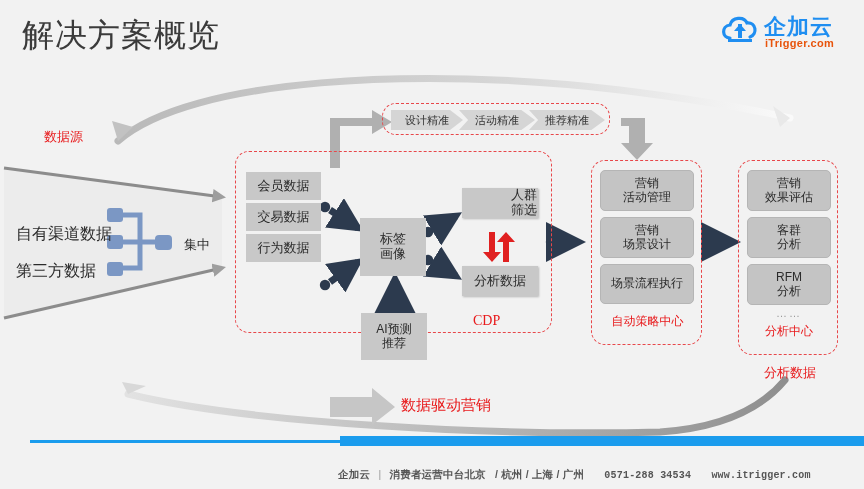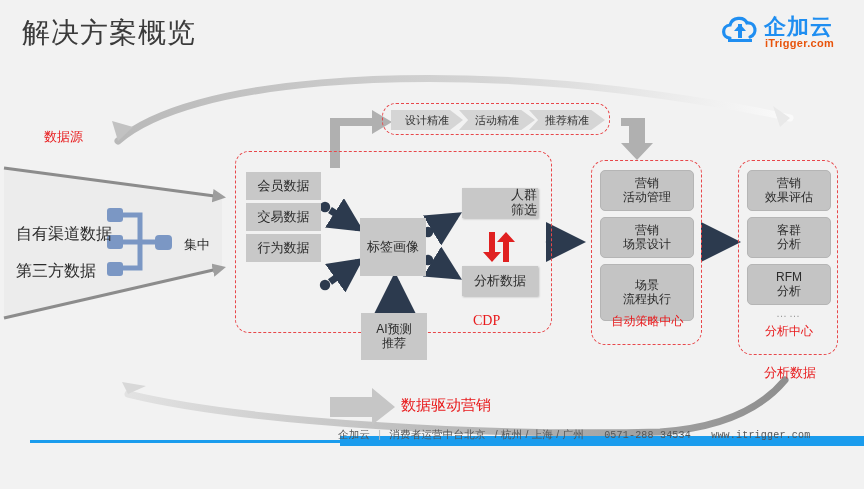--- a/index.html
+++ b/index.html
@@ -9,21 +9,21 @@
     font-family:"Liberation Sans","DejaVu Sans",sans-serif;
     -webkit-font-smoothing:antialiased;
   }
   #stage{position:relative;width:864px;height:489px;background:#f2f2f2;}
   .abs{position:absolute;}
   svg.layer{position:absolute;left:0;top:0;width:864px;height:489px;pointer-events:none;}
 
   
   #title{
     left:22px;top:14px;
-    font-size:28px;color:#3b3b3b;letter-spacing:1px;
+    font-size:32px;color:#3b3b3b;letter-spacing:1px;
     font-weight:400;
   }
 
   
   #logo{left:718px;top:12px;width:132px;height:44px;}
   #logo .brand{
     position:absolute;left:46px;top:0px;
     font-size:22px;color:#1f8ef1;font-weight:700;letter-spacing:1px;
   }
   #logo .sub{
@@ -62,22 +62,22 @@
     box-sizing:border-box;
   }
   .chev.c1{clip-path:polygon(0 0,82% 0,100% 50%,82% 100%,0 100%);}
   .chev.c2{clip-path:polygon(0 0,82% 0,100% 50%,82% 100%,0 100%,12% 50%);}
 
   
   .funnel-txt{font-size:16px;color:#2b2b2b;white-space:nowrap;}
 
   
   #footer-text{
-    left:338px;top:428px;
-    font-size:10.5px;color:#555;white-space:nowrap;letter-spacing:.2px;
+    left:338px;top:468px;
+    font-size:10.5px;color:#555;white-space:nowrap;letter-spacing:.2px;font-weight:bold;
   }
   #footer-text .sep{color:#b9b9b9;margin:0 5px;}
   #footer-text .gap{display:inline-block;width:14px;}
   #footer-text .url{font-family:"Liberation Mono","DejaVu Sans Mono",monospace;font-size:10px;}
   #footer-text .tel{font-family:"Liberation Mono","DejaVu Sans Mono",monospace;font-size:10px;}
 
   .dots{font-size:11px;color:#9a9a9a;letter-spacing:2px;text-align:center;}
 </style>
 </head>
 <body>
@@ -209,21 +209,21 @@
     <div class="chev c2" style="left:76px;top:6px;width:76px;">活动精准</div>
     <div class="chev c2" style="left:146px;top:6px;width:76px;">推荐精准</div>
   </div>
 
   <div class="abs dashbox" style="left:235px;top:151px;width:317px;height:182px;"></div>
 
   <div class="abs gbox flat" style="left:246px;top:172px;width:75px;height:28px;">会员数据</div>
   <div class="abs gbox flat" style="left:246px;top:203px;width:75px;height:28px;">交易数据</div>
   <div class="abs gbox flat" style="left:246px;top:234px;width:75px;height:28px;">行为数据</div>
 
-  <div class="abs gbox flat" style="left:360px;top:218px;width:66px;height:58px;flex-direction:row;">
+  <div class="abs gbox flat" style="left:360px;top:218px;width:66px;height:58px;flex-direction:column;">
     <span>标签</span>
     <span>画像</span>
   </div>
 
   <div class="abs gbox flat" style="left:361px;top:313px;width:66px;height:47px;flex-direction:column;font-size:12px;">
     <span>AI预测</span>
     <span>推荐</span>
   </div>
 
   <div class="abs gbox flat shadowed" style="left:462px;top:188px;width:76px;height:30px;padding-left:48px;">人群筛选</div>
@@ -231,21 +231,21 @@
 
   <div class="abs dashbox" style="left:591px;top:160px;width:111px;height:185px;">
     <div class="gbox rounded" style="position:absolute;left:8px;top:9px;width:94px;height:41px;flex-direction:column;font-size:12px;">
       <span>营销</span>
       <span>活动管理</span>
     </div>
     <div class="gbox rounded" style="position:absolute;left:8px;top:56px;width:94px;height:41px;flex-direction:column;font-size:12px;">
       <span>营销</span>
       <span>场景设计</span>
     </div>
-    <div class="gbox rounded" style="position:absolute;left:8px;top:103px;width:94px;height:57px;flex-direction:column;font-size:12px;">
+    <div class="gbox rounded" style="position:absolute;left:8px;top:103px;width:94px;height:40px;flex-direction:row;font-size:12px;">
       <span>场景</span>
       <span>流程执行</span>
     </div>
     <div class="redlabel sm" style="position:absolute;left:0;top:152px;width:111px;text-align:center;">自动策略中心</div>
   </div>
 
   <div class="abs dashbox" style="left:738px;top:160px;width:100px;height:195px;">
     <div class="gbox rounded" style="position:absolute;left:8px;top:9px;width:84px;height:41px;flex-direction:column;font-size:12px;">
       <span>营销</span>
       <span>效果评估</span>

